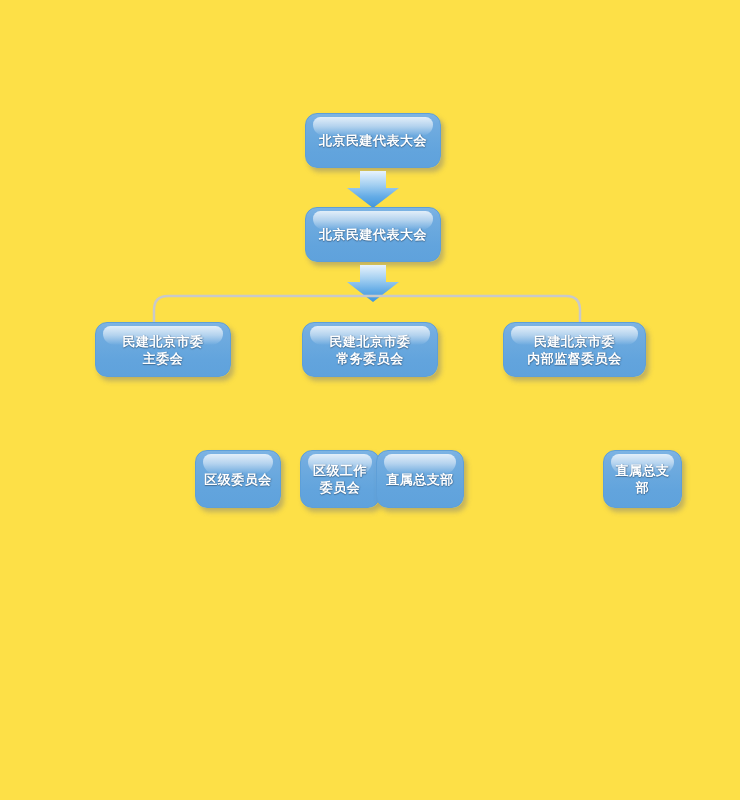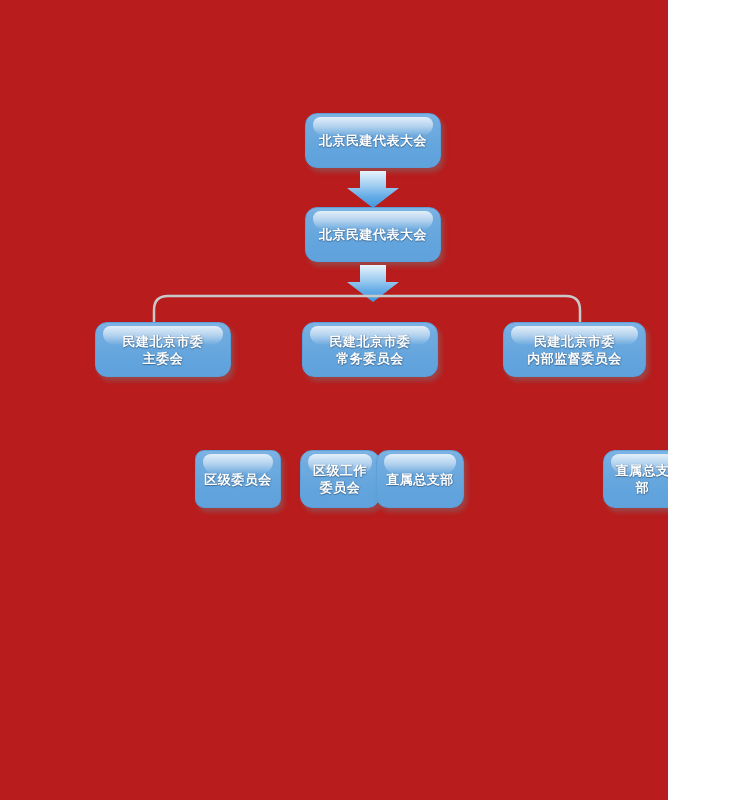--- a/index.html
+++ b/index.html
@@ -7,23 +7,23 @@
     margin: 0;
     padding: 0;
     background: #ffffff;
   }
   body {
     font-family: "DejaVu Sans", "Liberation Sans", sans-serif;
   }
 
   #chart-canvas {
     position: relative;
-    width: 668px;
+    width: 740px;
     height: 800px;
-    background: #b91c1c;
+    background: #fde047;
     overflow: hidden;
   }
 
   
   .node {
     position: absolute;
     box-sizing: border-box;
     border-radius: 12px;
     background: linear-gradient(to bottom,
                 #7db4e4 0%,
@@ -133,21 +133,21 @@
     <span class="node-label">民建北京市委
 常务委员会</span>
   </div>
 
   <div class="node" style="left:503px; top:322px; width:143px; height:55px;">
     <span class="node-label">民建北京市委
 内部监督委员会</span>
   </div>
 
 
-  <div class="node" style="left:195px; top:450px; width:86px; height:58px;border-radius:9px;">
+  <div class="node" style="left:195px; top:450px; width:86px; height:58px;">
     <span class="node-label">区级委员会</span>
   </div>
 
   <div class="node" style="left:300px; top:450px; width:80px; height:58px;">
     <span class="node-label">区级工作
 委员会</span>
   </div>
 
   <div class="node" style="left:376px; top:450px; width:88px; height:58px;align-items:center;">
     <span class="node-label">直属总支部</span>

